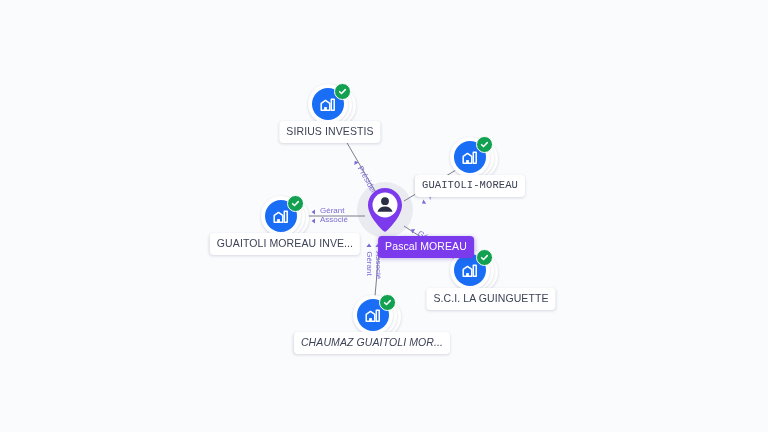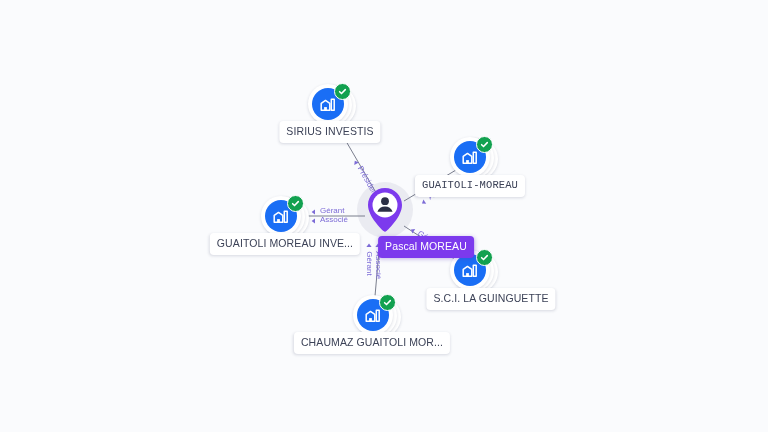--- a/index.html
+++ b/index.html
@@ -268,21 +268,21 @@
             <path d="M5.1 15.2v-3.1h2.8v3.1z" fill="#fff"></path>
             <path d="M12.3 15.2V4.2h2.9v11z" fill="none" stroke="#fff" stroke-width="1.5" stroke-linejoin="round"></path>
           </svg>
         </div>
         <div class="verified-badge">
           <svg width="9" height="9" viewBox="0 0 10 10">
             <path d="M1.8 5.2l2.1 2.1 4.2-4.4" fill="none" stroke="#fff" stroke-width="1.7" stroke-linecap="round" stroke-linejoin="round"></path>
           </svg>
         </div>
       </div>
-      <div class="node-label" style="left: 372px; top: 332px;">CHAUMAZ GUAITOLI MOR...</div>
+      <div class="node-label" style="left: 372px; top: 332px; font-style: italic;">CHAUMAZ GUAITOLI MOR...</div>
       <div class="node person-node" style="left: 385px; top: 212px;">
         <div class="person-halo"></div>
         <div class="person-pin">
           <svg width="40" height="48" viewBox="0 0 40 48">
             <path d="M20 2C10.6 2 3 9.6 3 19c0 11.6 13.9 24.6 15.6 26.1a2 2 0 0 0 2.8 0C23.1 43.6 37 30.6 37 19 37 9.6 29.4 2 20 2z" fill="#7c3aed"></path>
             <circle cx="20" cy="19" r="12.5" fill="#fff"></circle>
             <circle cx="20" cy="15.2" r="3.9" fill="#2b2f45"></circle>
             <path d="M12.4 25.8c1.2-3.5 4.1-5.2 7.6-5.2s6.4 1.7 7.6 5.2z" fill="#2b2f45"></path>
           </svg>
         </div>

